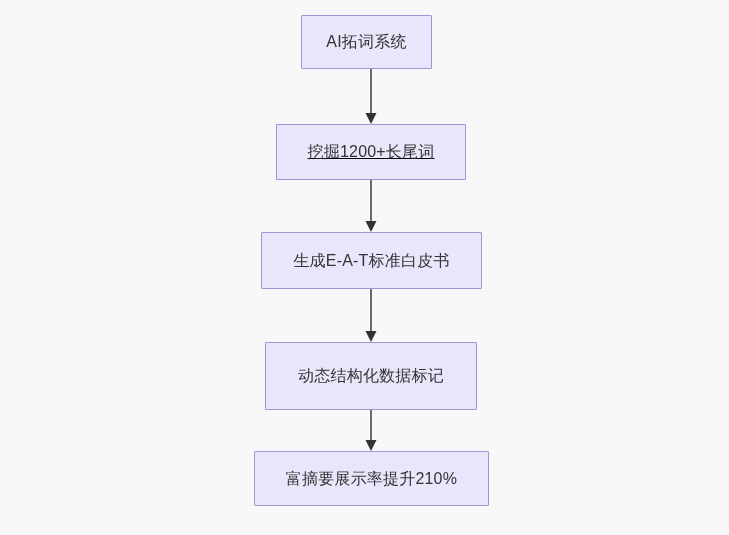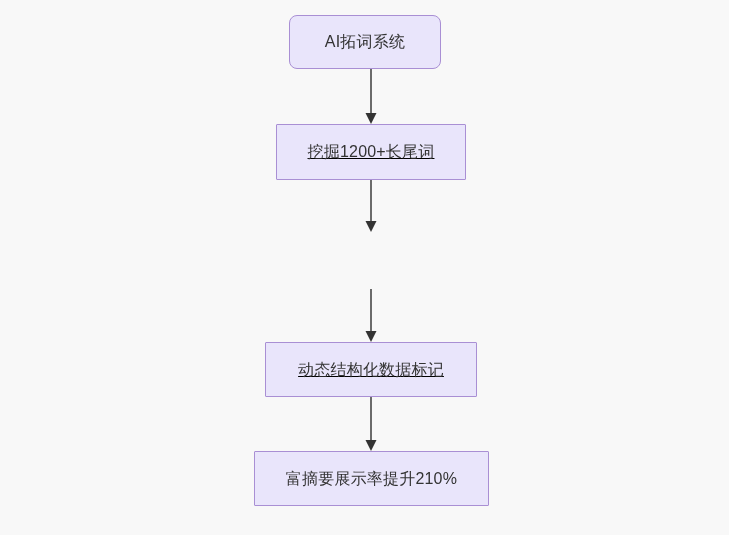--- a/index.html
+++ b/index.html
@@ -70,30 +70,33 @@
     </svg>
   </div>
 
   <div class="edge" style="left:361px; top:397px; width:20px; height:54px;">
     <svg width="20" height="54" viewBox="0 0 20 54" aria-hidden="true">
       <line x1="10" y1="0" x2="10" y2="46" stroke="#6b6b6b" stroke-width="2"></line>
       <polygon points="10,54 4.5,43 15.5,43" fill="#333333"></polygon>
     </svg>
   </div>
 
-  <div class="node" style="left:289px; top:15px; width:152px; height:54px;border-radius:8px;">
+  <div class="node" style="left:301px; top:15px; width:131px; height:54px;">
     <span class="node-label">AI拓词系统</span>
   </div>
 
   <div class="node" style="left:276px; top:124px; width:190px; height:56px;text-decoration:underline;">
     <span class="node-label">挖掘1200+长尾词</span>
   </div>
 
+  <div class="node" style="left:261px; top:232px; width:221px; height:57px;">
+    <span class="node-label">生成E-A-T标准白皮书</span>
+  </div>
 
-  <div class="node" style="left:265px; top:342px; width:212px; height:55px;text-decoration:underline;">
+  <div class="node" style="left:265px; top:342px; width:212px; height:68px;">
     <span class="node-label">动态结构化数据标记</span>
   </div>
 
   <div class="node" style="left:254px; top:451px; width:235px; height:55px;">
     <span class="node-label">富摘要展示率提升210%</span>
   </div>
 
 </div>
 
 </body></html>

